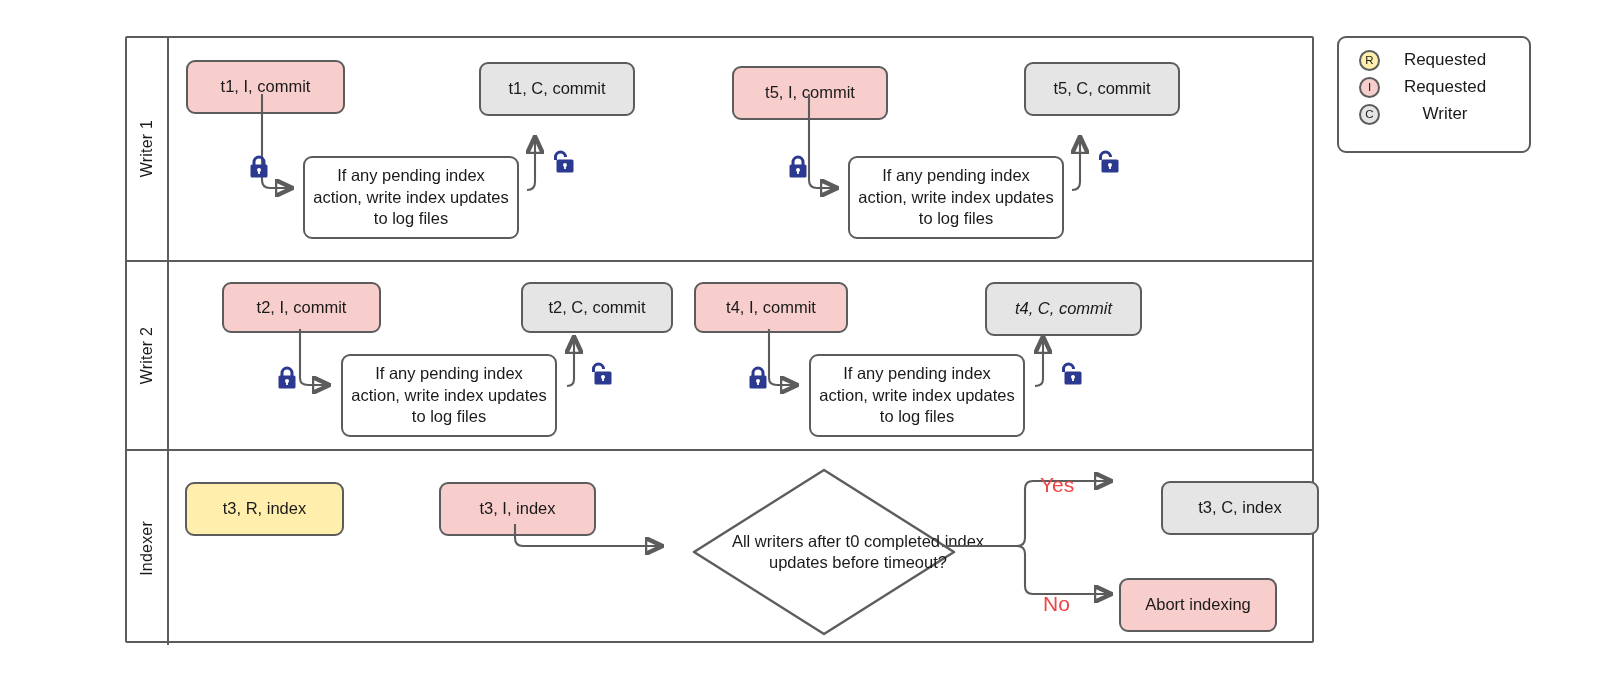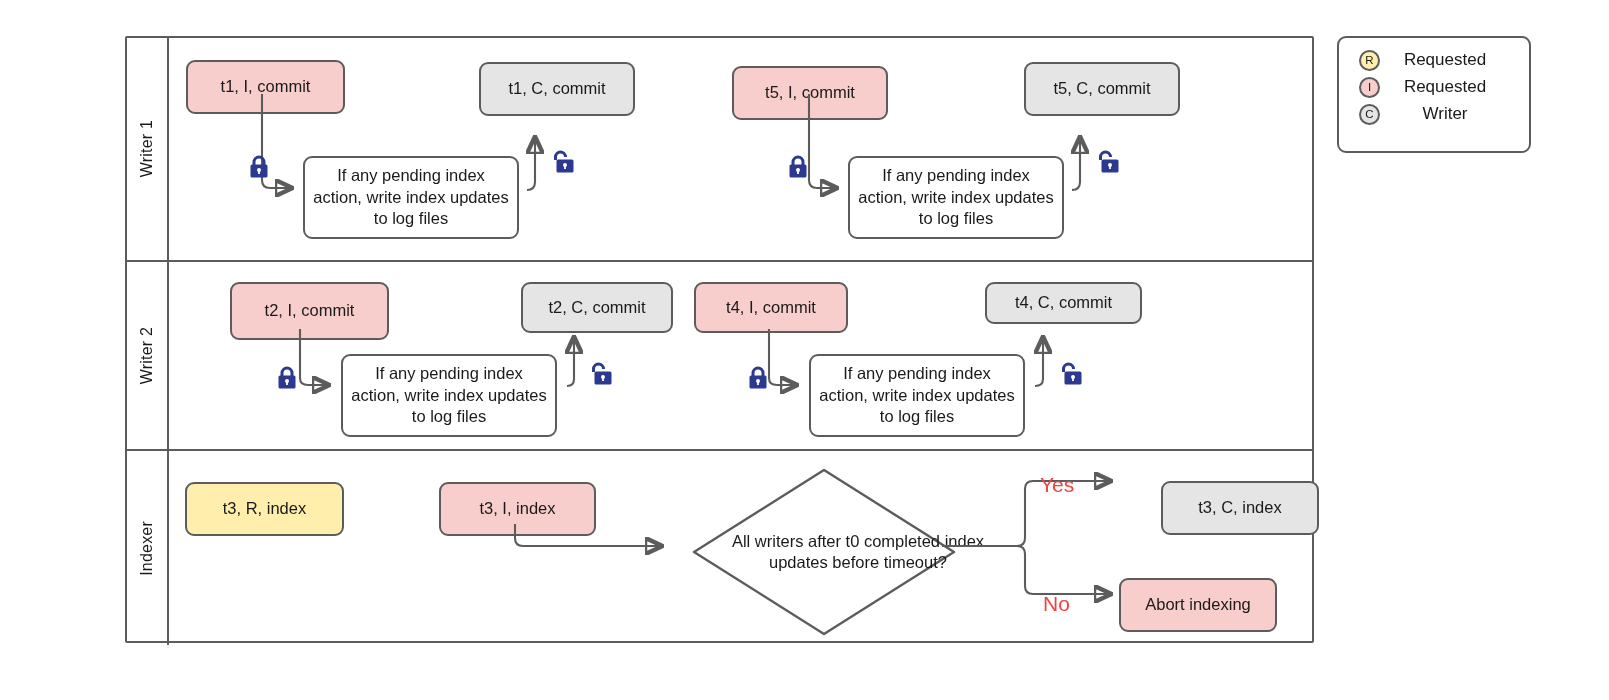--- a/index.html
+++ b/index.html
@@ -173,27 +173,27 @@
         <div class="node process fill-white" style="left:679px; top:118px; width:216px; height:83px;">If any pending index action, write index updates to log files</div>
         <div class="node state fill-green" style="left:855px; top:24px;  width:156px; height:54px;">t5, C, commit</div>
       </div>
     </div>
 
     <div class="lane" style="top:222px; height:189px;">
       <div class="lane-header">
         <span>Writer 2</span>
       </div>
       <div class="lane-body">
-        <div class="node state fill-pink" style="left:53px;  top:20px;  width:159px; height:58px;margin-left:8px;">t2, I, commit</div>
+        <div class="node state fill-pink" style="left:53px;  top:20px;  width:159px; height:51px;">t2, I, commit</div>
         <div class="node process fill-white" style="left:172px; top:92px;  width:216px; height:83px;">If any pending index action, write index updates to log files</div>
         <div class="node state fill-green" style="left:352px; top:20px;  width:152px; height:51px;">t2, C, commit</div>
 
         <div class="node state fill-pink" style="left:525px; top:20px;  width:154px; height:51px;">t4, I, commit</div>
         <div class="node process fill-white" style="left:640px; top:92px;  width:216px; height:83px;">If any pending index action, write index updates to log files</div>
-        <div class="node state fill-green" style="left:816px; top:20px;  width:157px; height:42px;">t4, C, commit</div>
+        <div class="node state fill-green" style="left:816px; top:20px;  width:157px; height:54px;font-style:italic;">t4, C, commit</div>
       </div>
     </div>
 
     <div class="lane" style="top:411px; height:196px;">
       <div class="lane-header">
         <span>Indexer</span>
       </div>
       <div class="lane-body">
         <div class="node state fill-yellow" style="left:16px;  top:31px; width:159px; height:54px;padding-left:6px;">t3, R, index</div>
         <div class="node state fill-pink" style="left:270px; top:31px; width:157px; height:54px;">t3, I, index</div>

